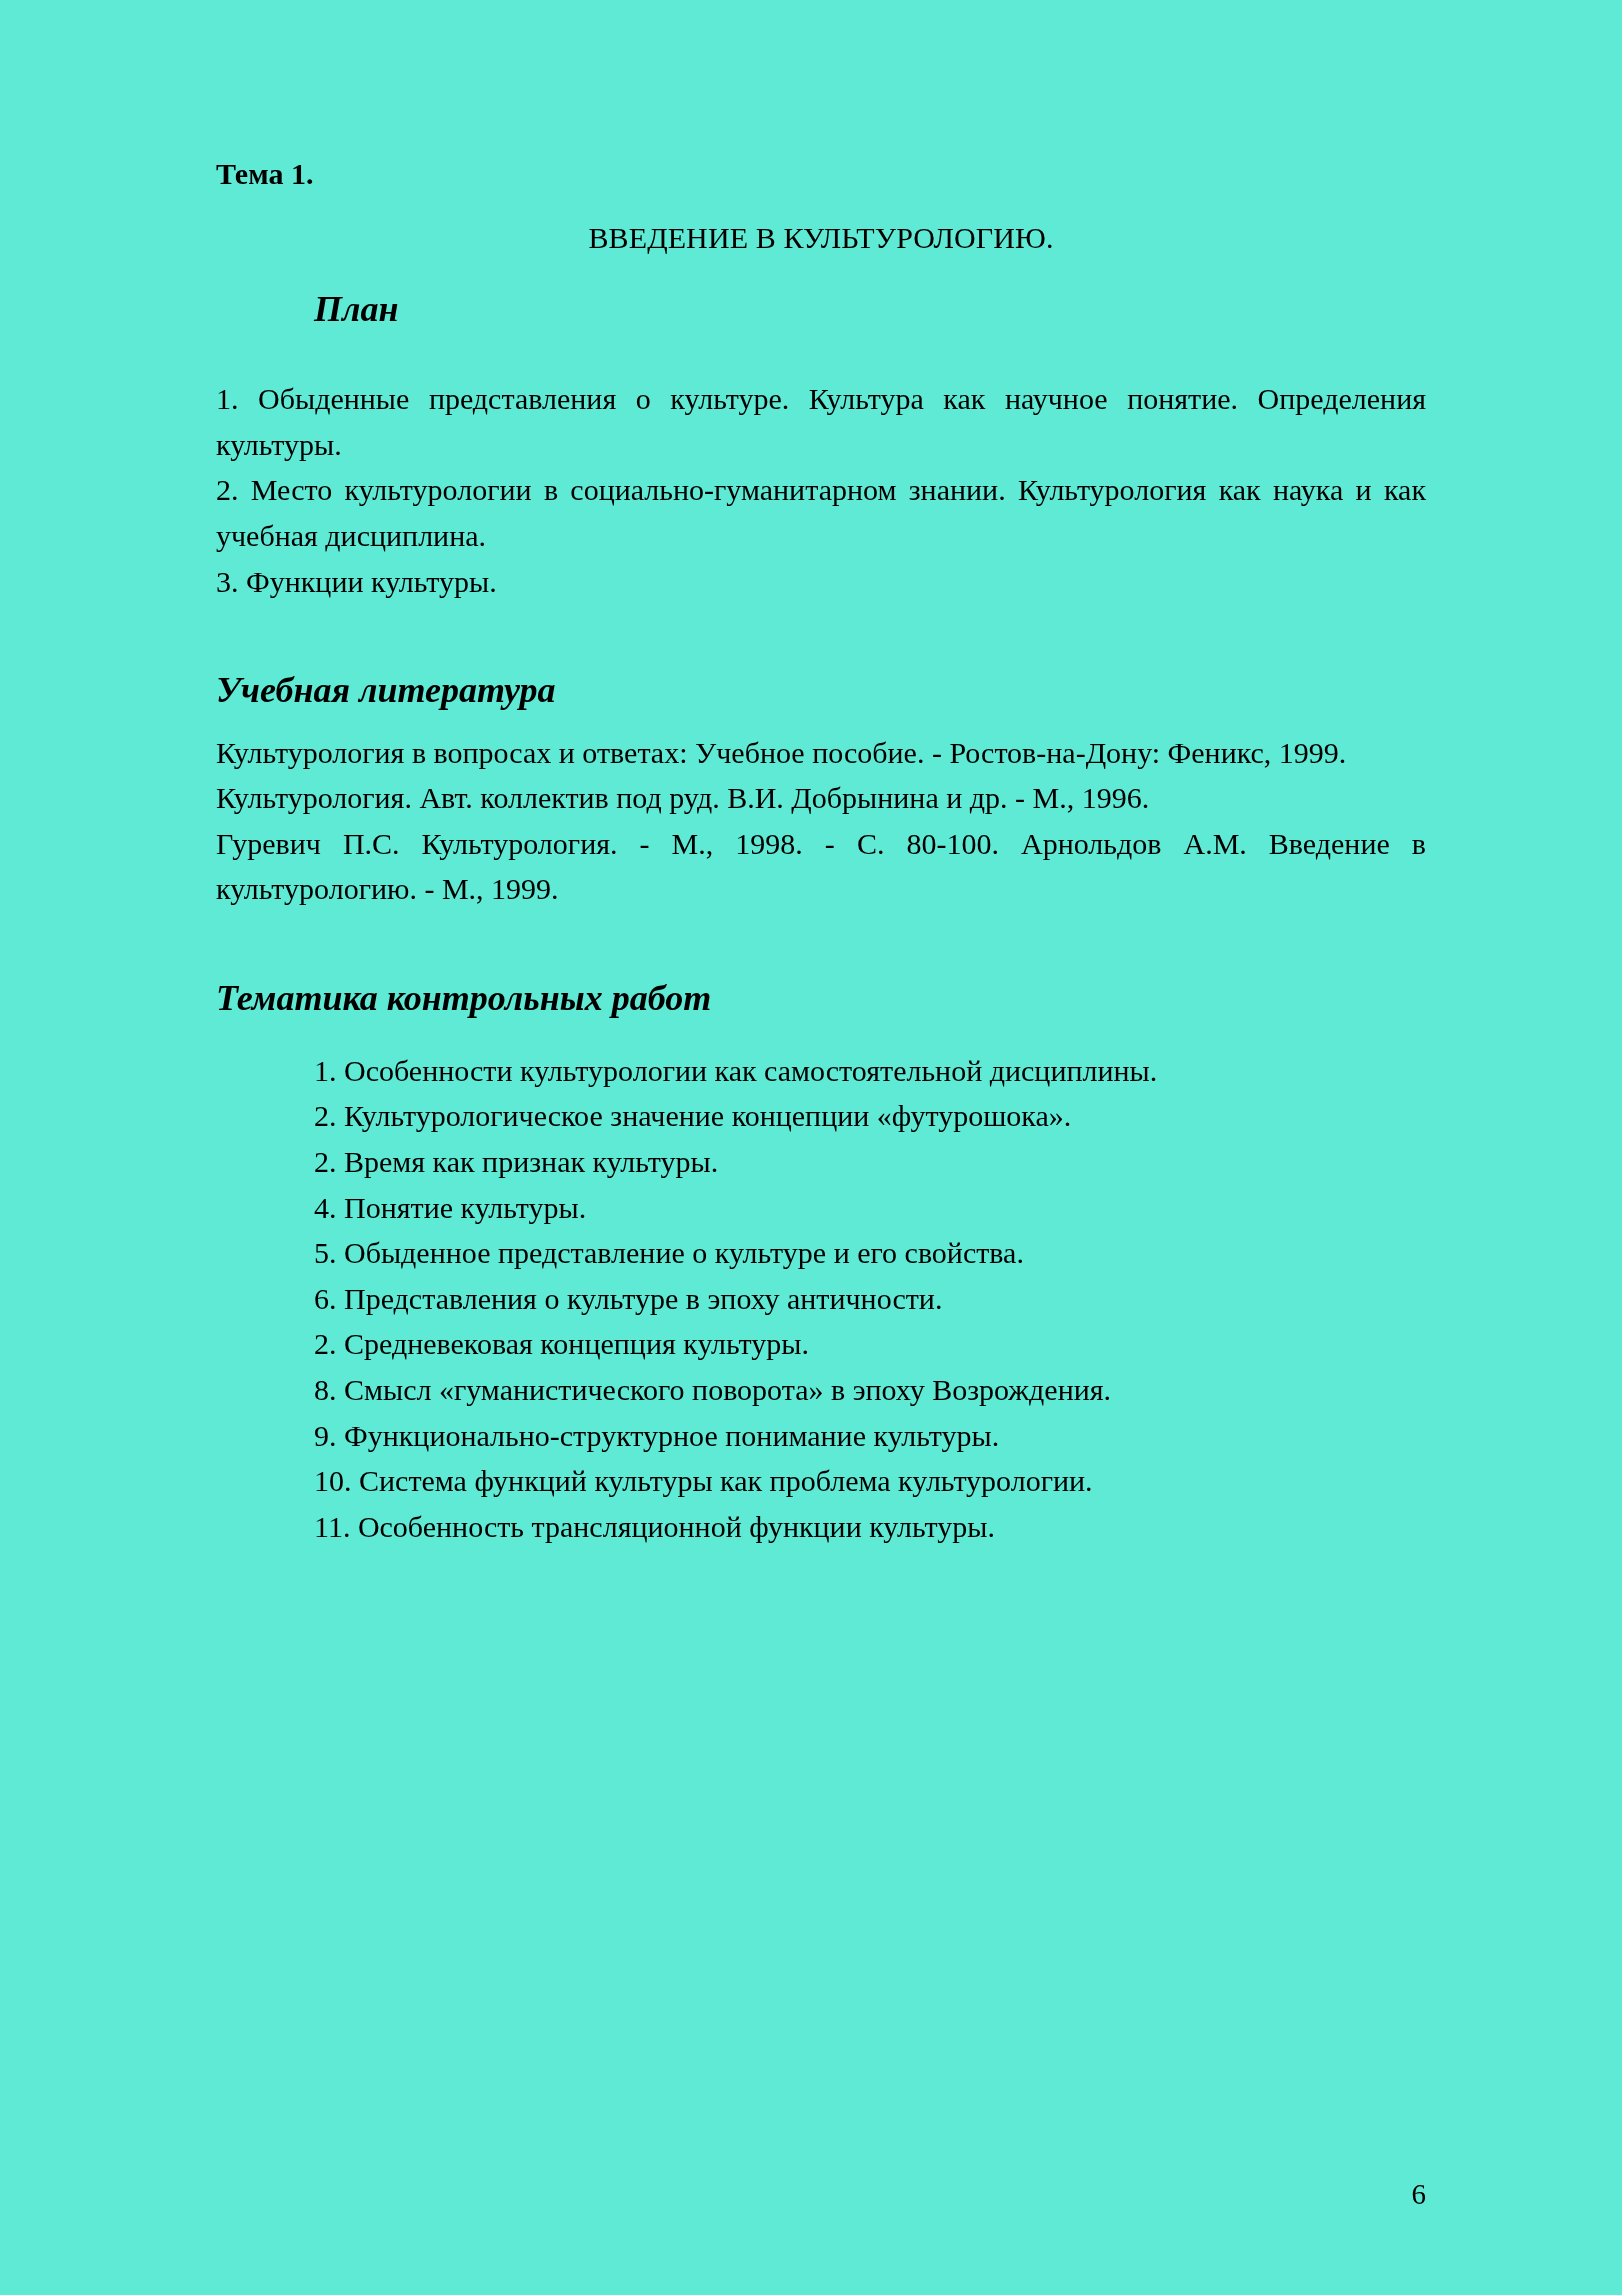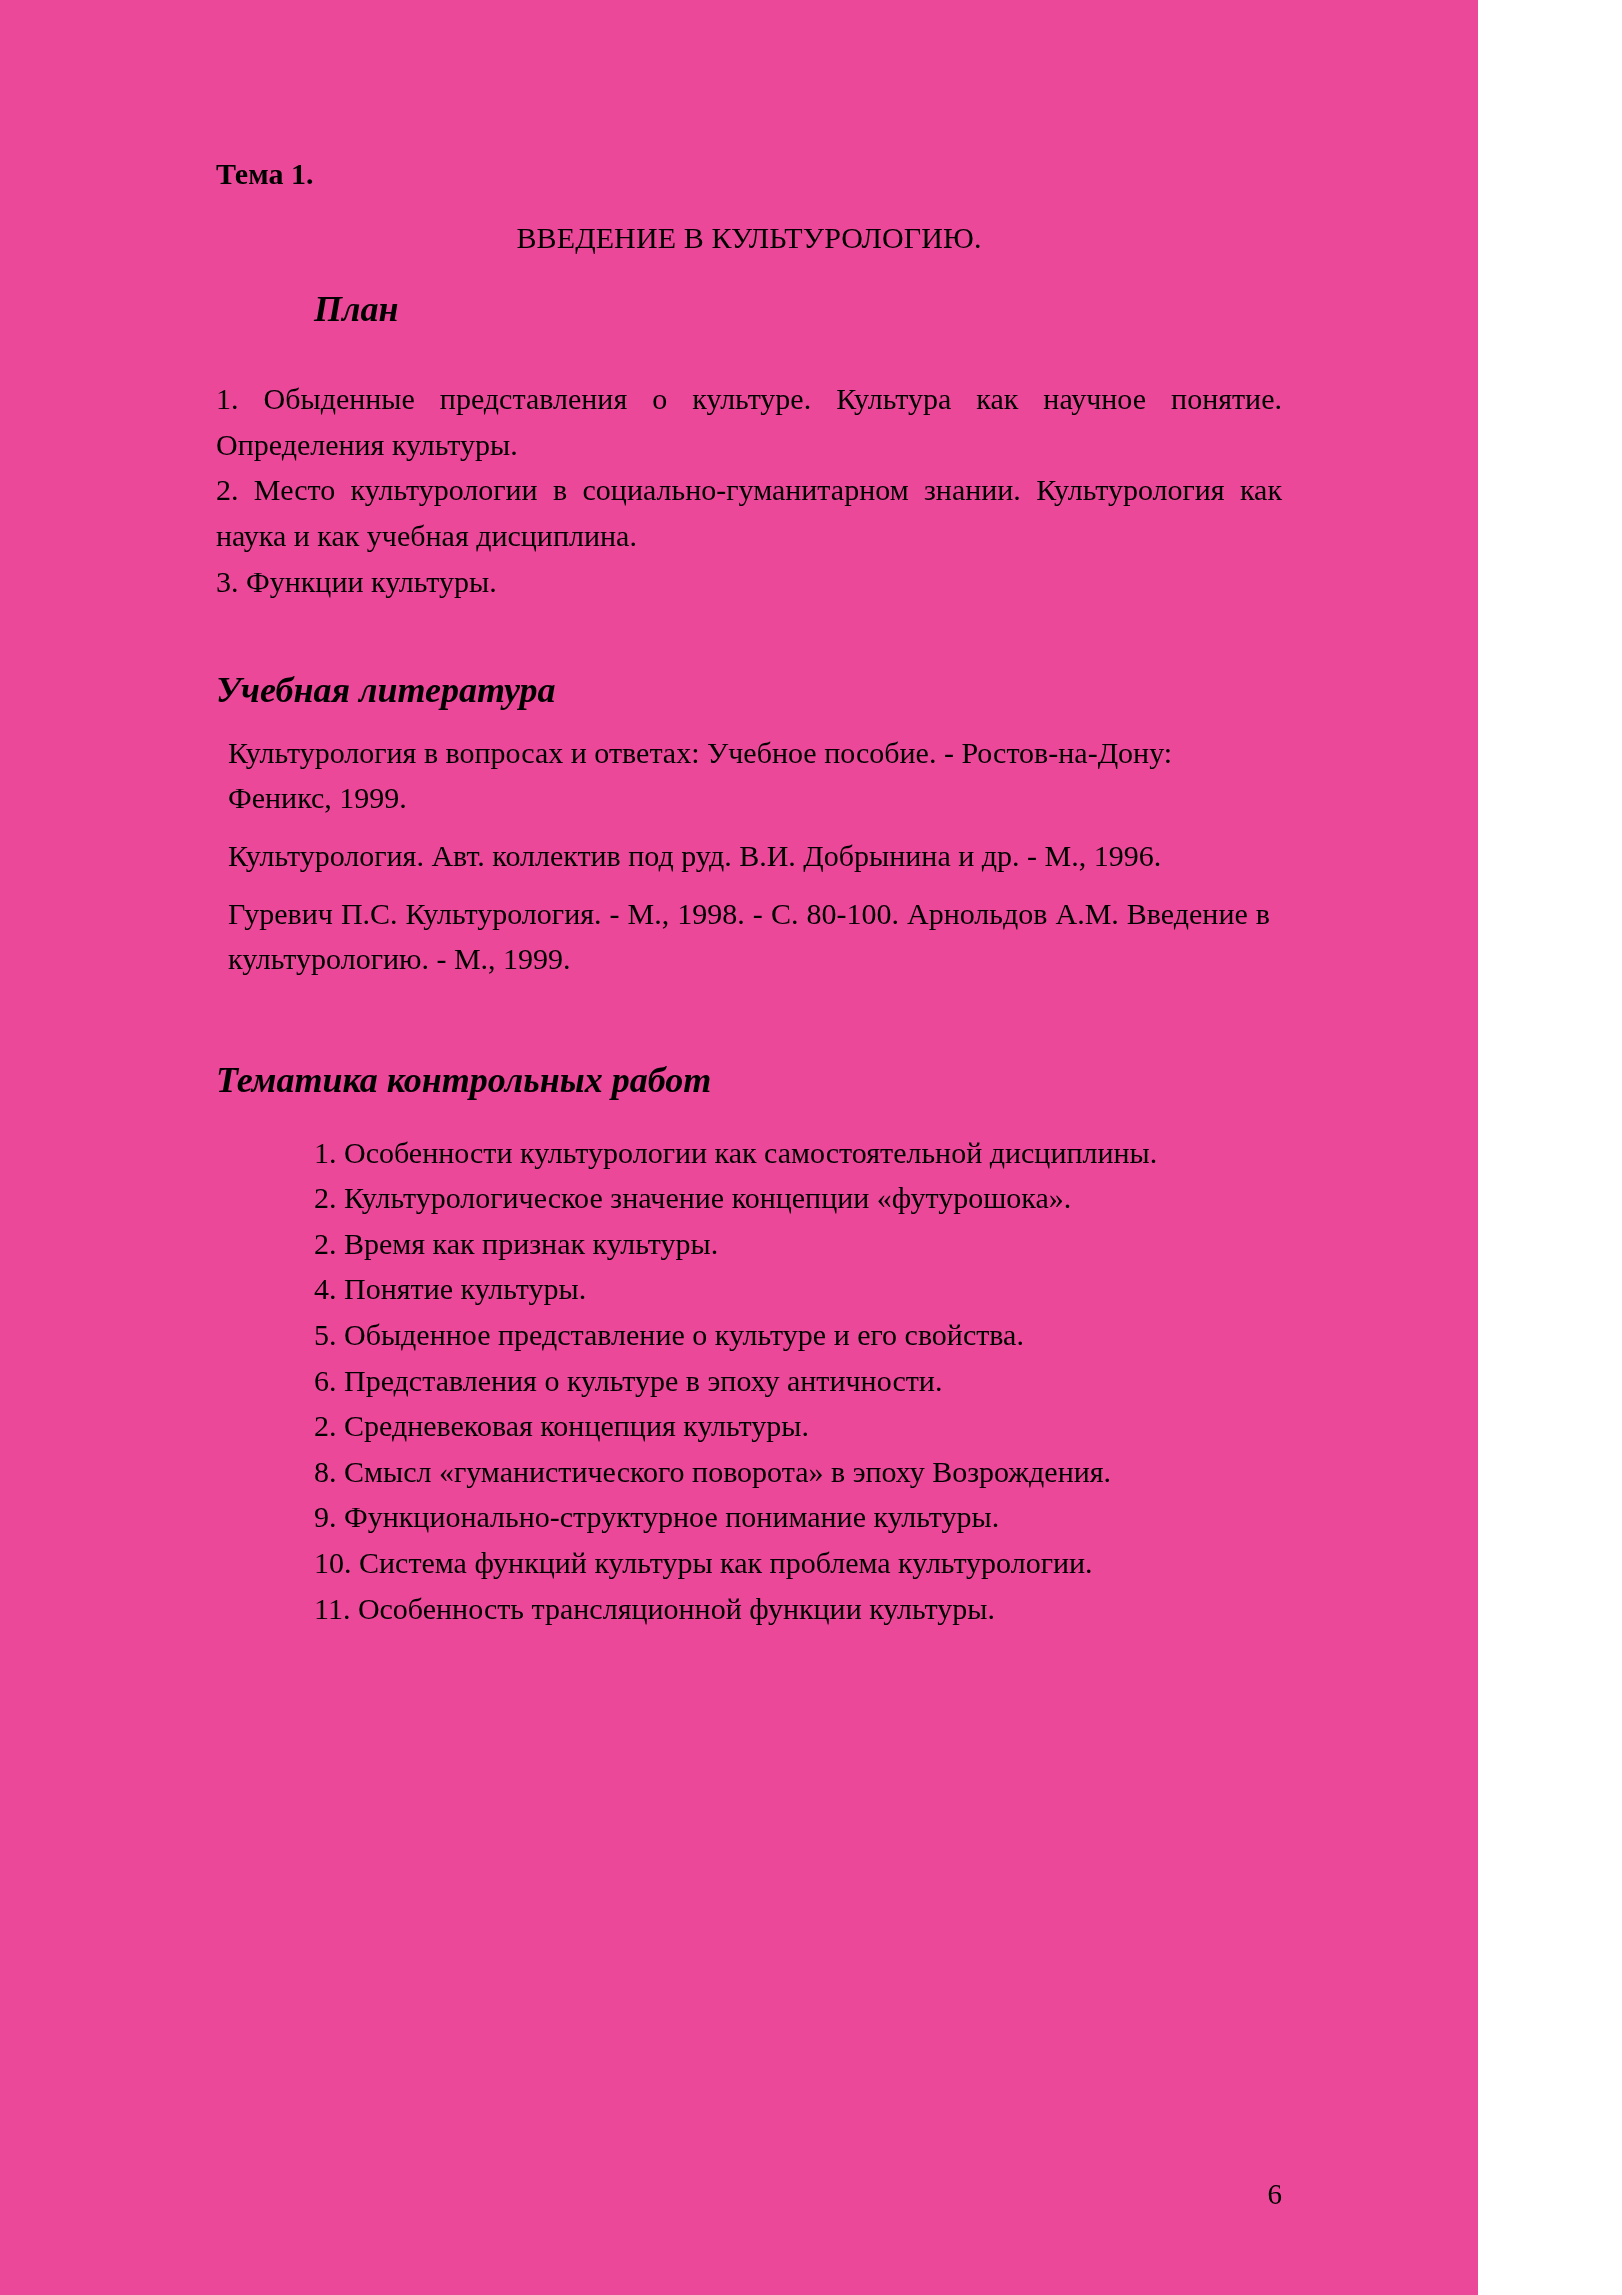--- a/index.html
+++ b/index.html
@@ -2,23 +2,23 @@
 <html lang="ru" style="font-size:10.5px"><head>
 <meta charset="utf-8">
 <style>
   html, body {
     margin: 0;
     padding: 0;
     background: #ffffff;
   }
   .page {
     position: relative;
-    width: 1478px;
+    width: 1622px;
     height: 2295px;
-    background: #ec4899;
+    background: #5eead4;
     box-sizing: border-box;
     padding: 151px 196px 92px 216px;
     font-family: "Liberation Serif", "DejaVu Serif", serif;
     color: #000000;
     font-size: 30px;
     line-height: 1.52;
   }
   .topic-label {
     font-weight: bold;
     font-size: 30px;
@@ -58,21 +58,21 @@
     margin-top: 39px;
   }
   .spacer-lg { height: 59px; }
   .lit-heading { margin-bottom: 11.8px; }
   .lit-list {
     margin: 0;
     padding: 0;
     list-style: none;
   }
   .lit-list li {
-    margin: 12px;
+    margin: 0;
     text-align: justify;
     text-justify: inter-word;
   }
   .lit-list li.nojust {
     text-align: left;
   }
   .topics-heading { margin-bottom: 22px; }
   .topics-list {
     margin: 0;
     padding: 0;

